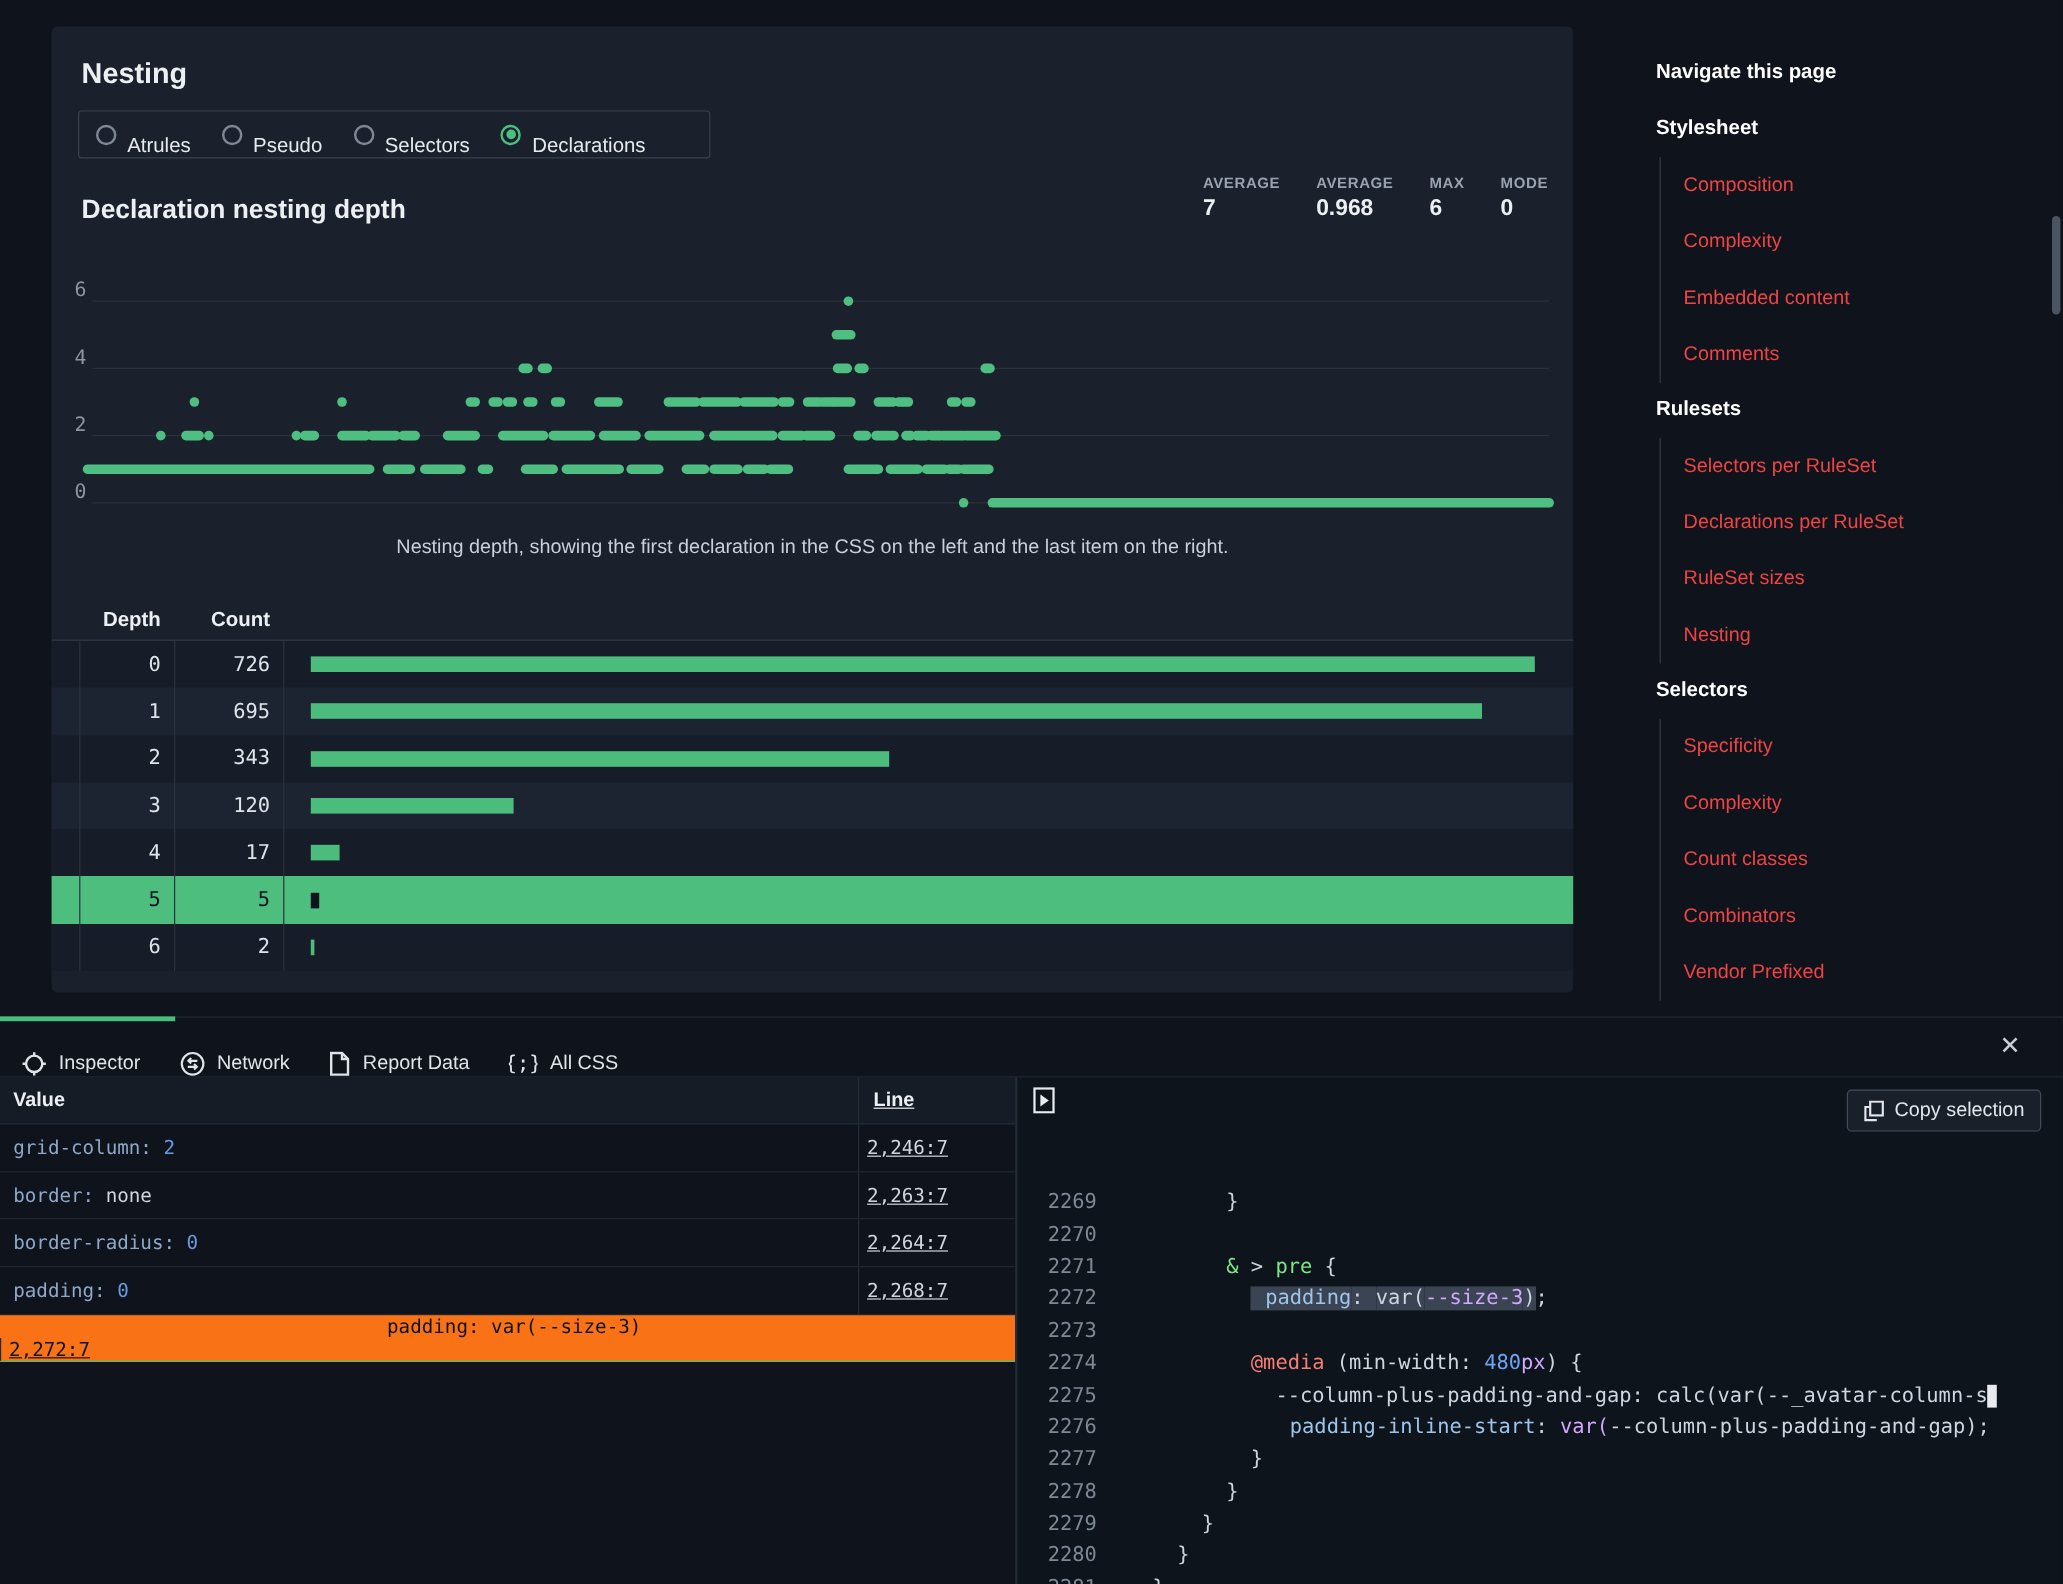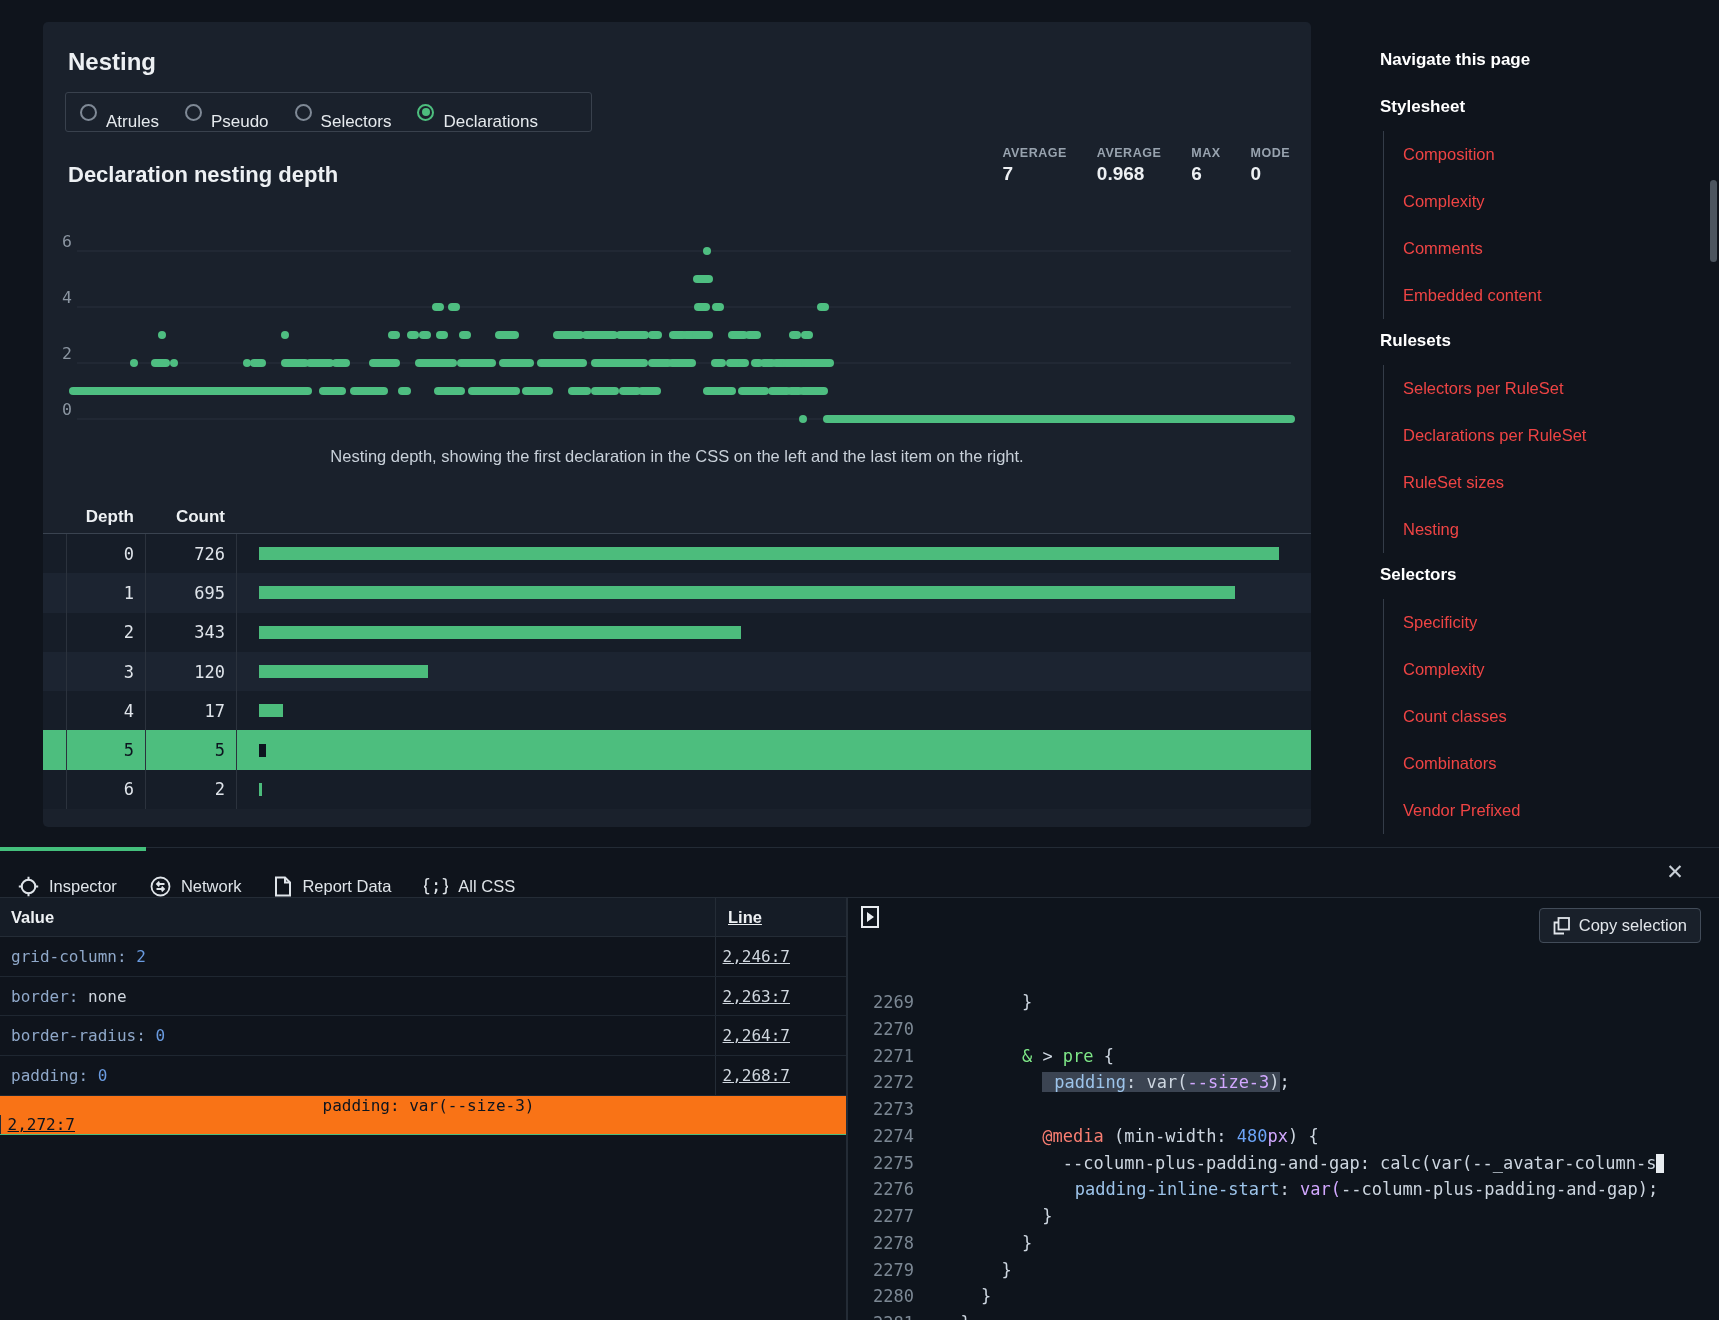--- a/index.html
+++ b/index.html
@@ -310,22 +310,22 @@
     </div>
   </div>
 
   <nav class="toc">
     <div class="toc-title">Navigate this page</div>
     <div id="toc-sections">
         <div class="toc-h">Stylesheet</div>
         <ul>
           <li>Composition</li>
           <li>Complexity</li>
+          <li>Embedded content</li>
           <li>Comments</li>
-          <li>Embedded content</li>
         </ul>
         <div class="toc-h">Rulesets</div>
         <ul>
           <li>Selectors per RuleSet</li>
           <li>Declarations per RuleSet</li>
           <li>RuleSet sizes</li>
           <li>Nesting</li>
         </ul>
         <div class="toc-h">Selectors</div>
         <ul>

